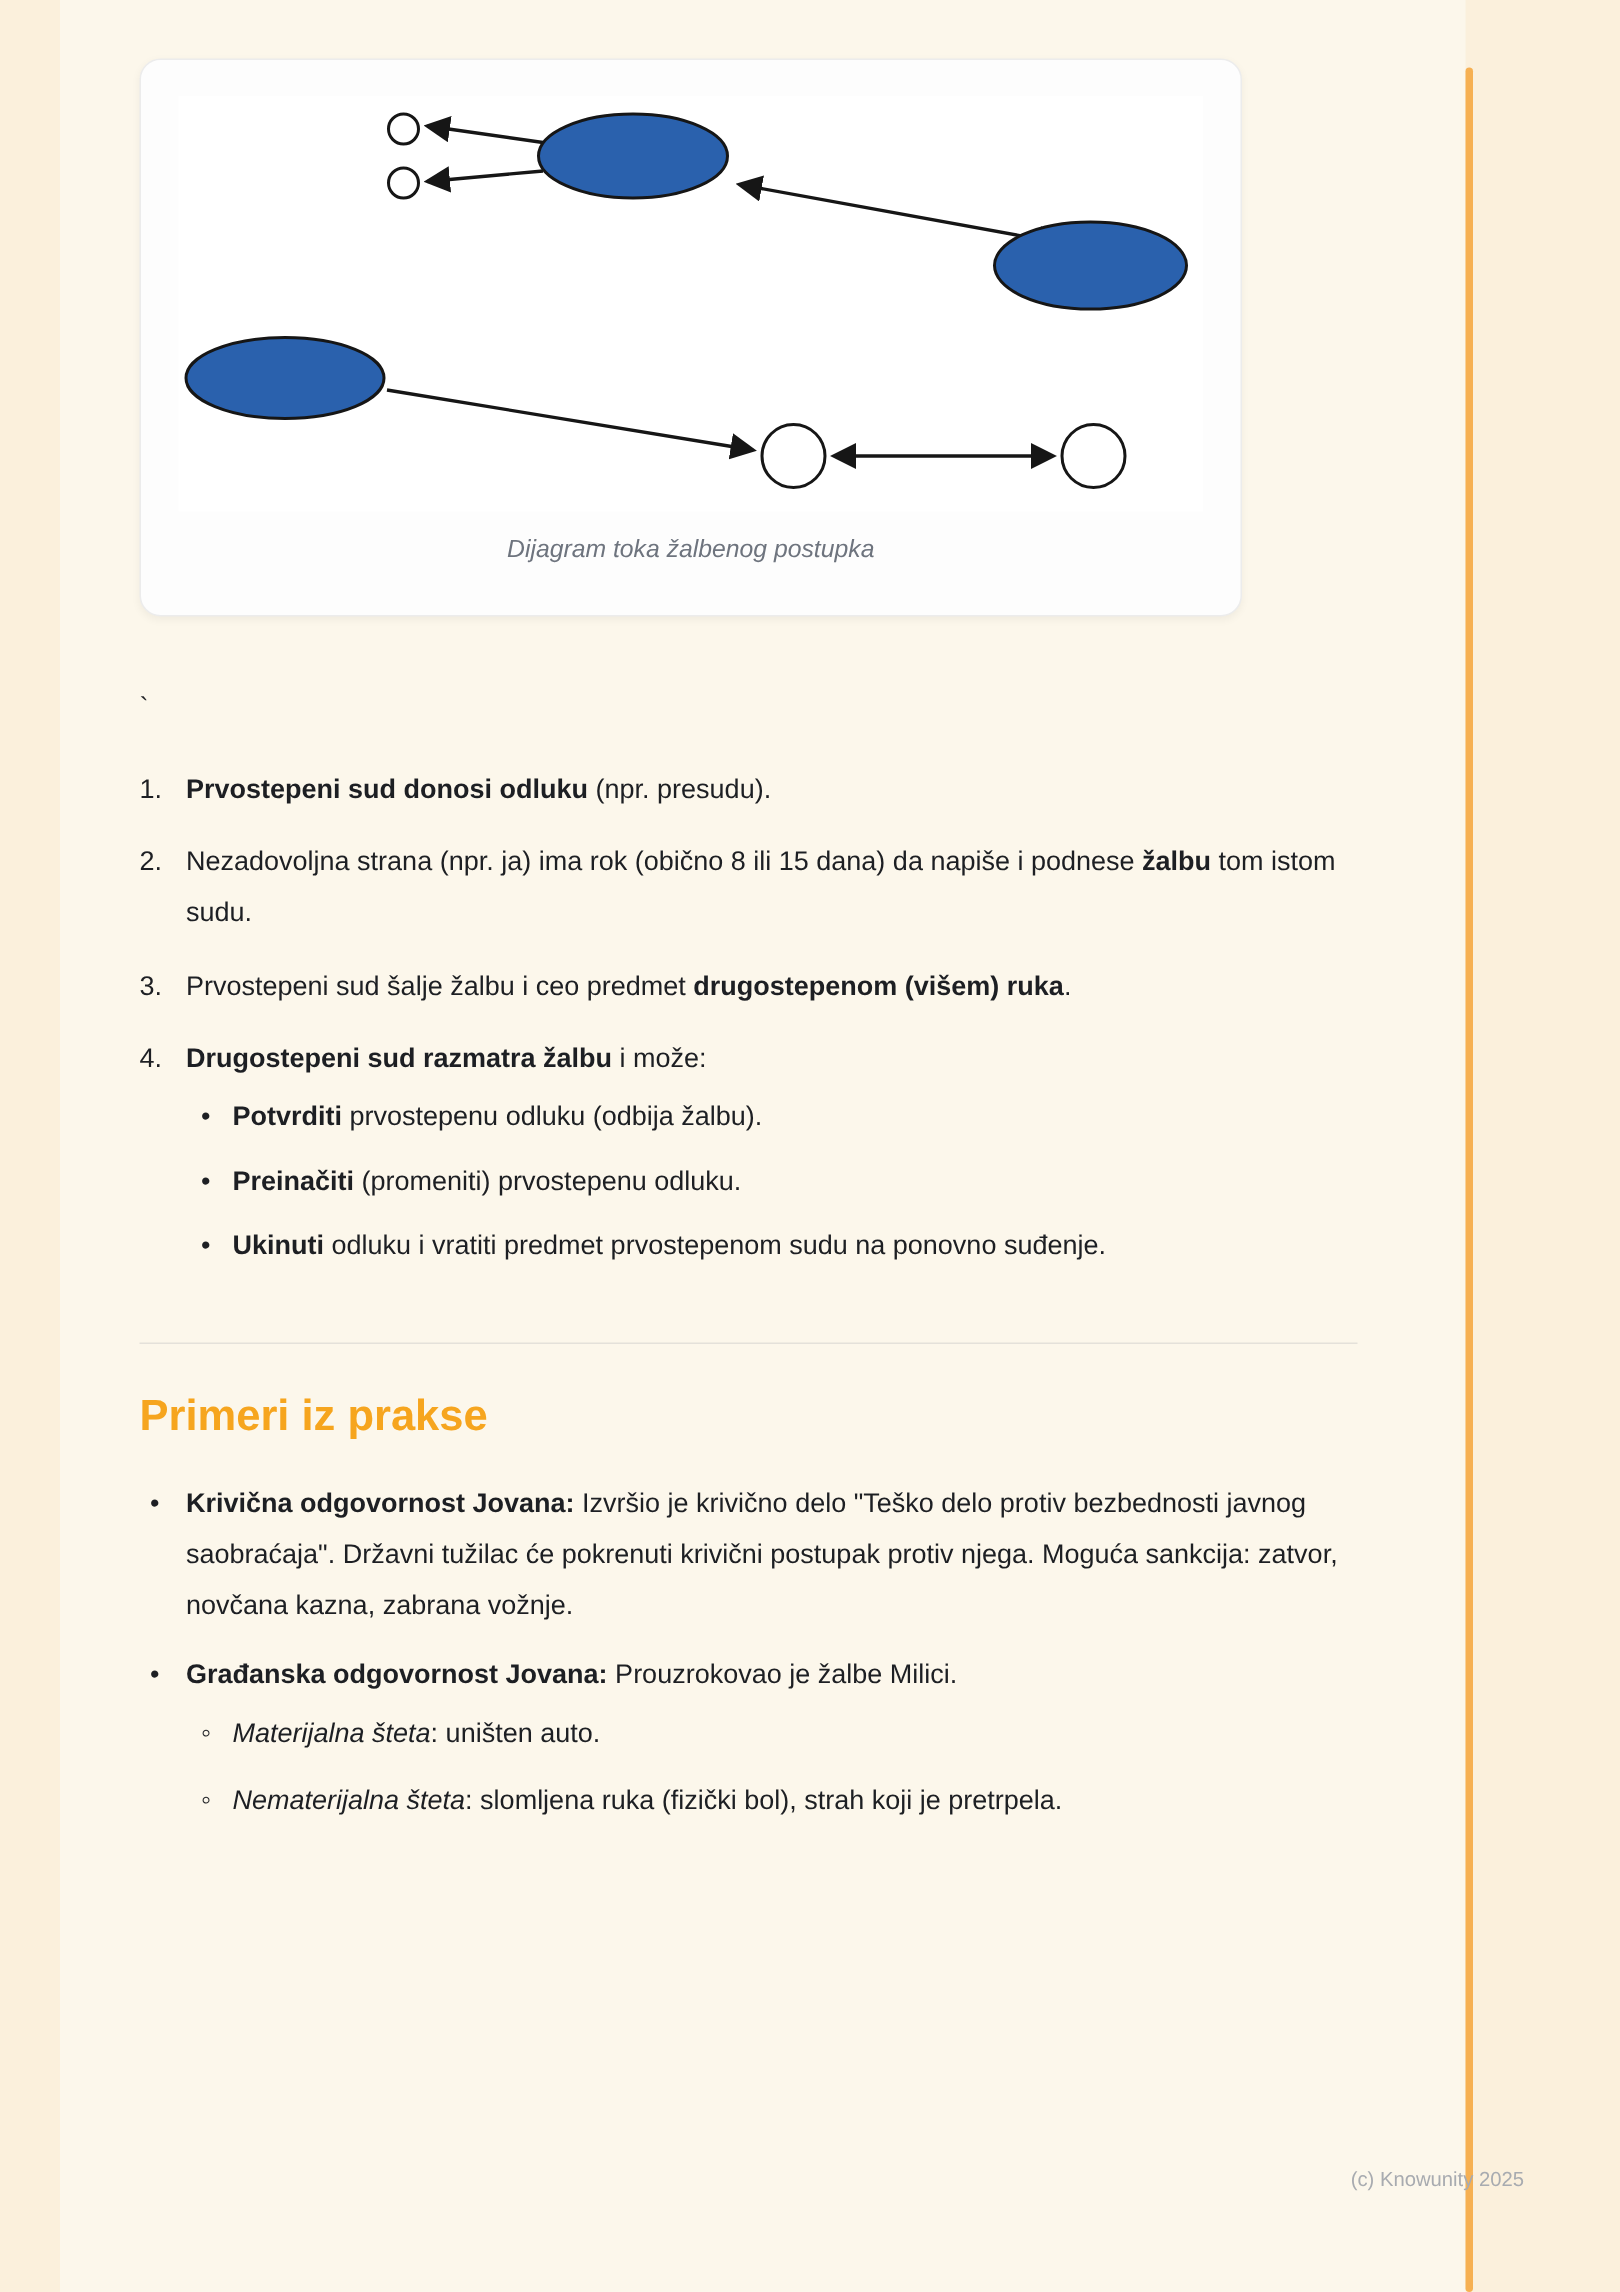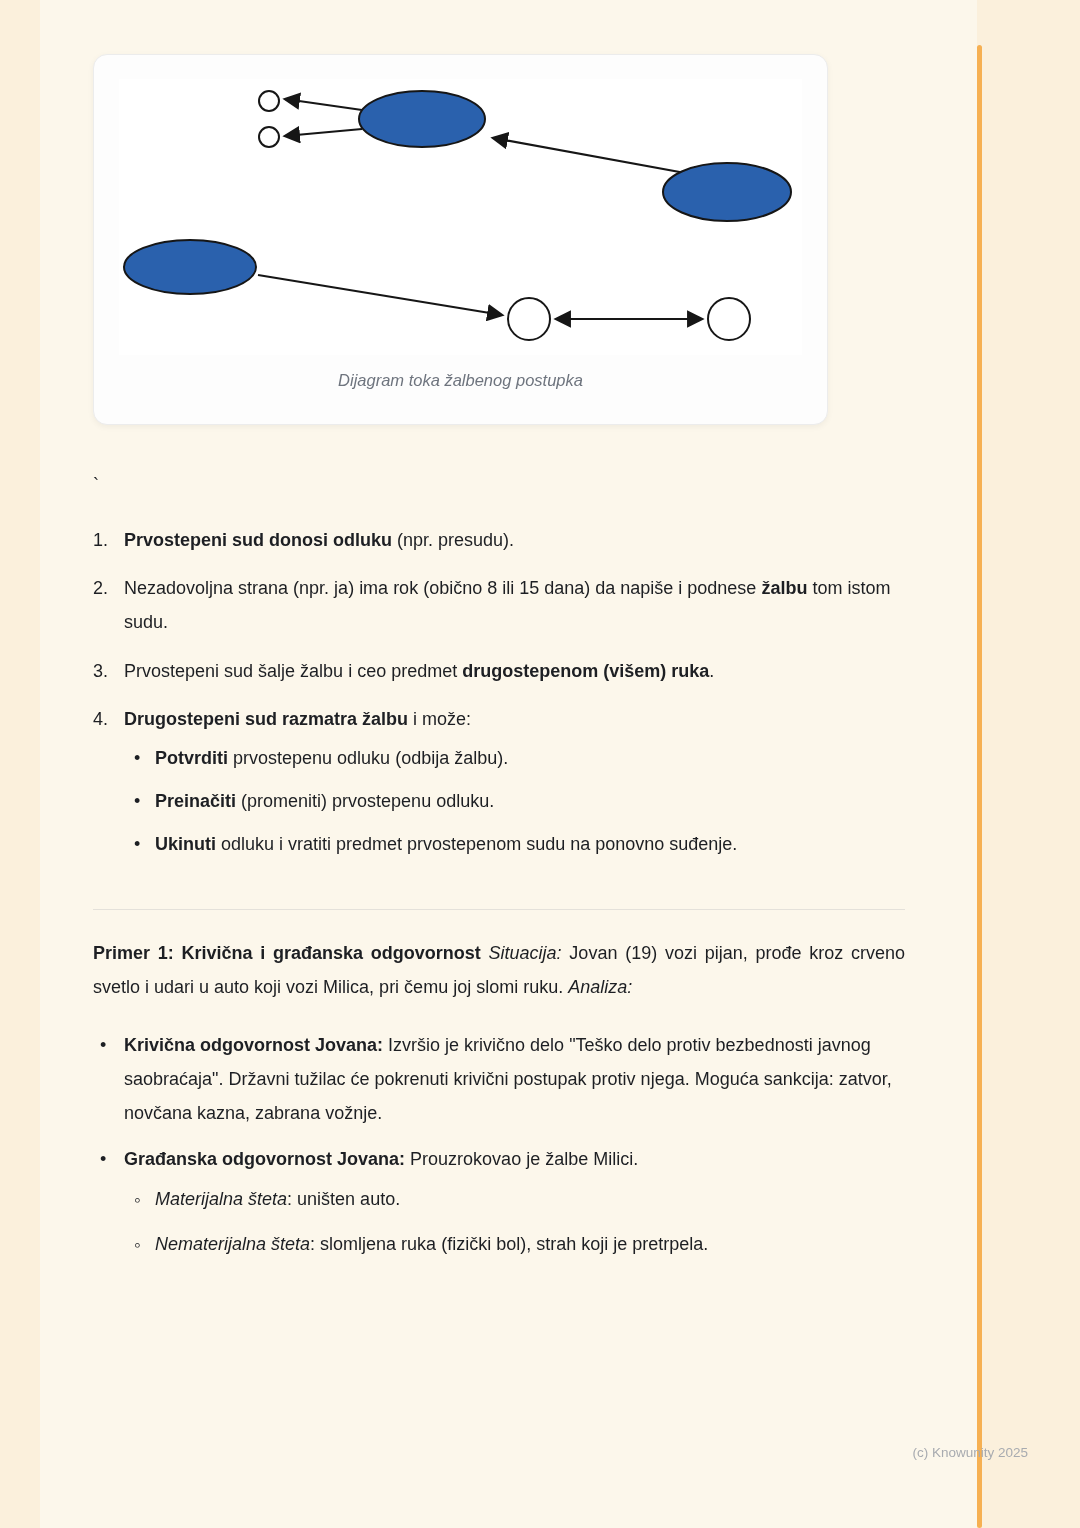--- a/index.html
+++ b/index.html
@@ -10,21 +10,21 @@
     color: #1d1f23;
   }
   .content-col {
     position: absolute; left: 40px; top: 0; width: 937px; height: 100%;
     background: #fcf7eb;
   }
   .accent-line {
     position: absolute; left: 977px; top: 45px; bottom: 0; width: 5px;
     border-radius: 3px; z-index: 1;
   }
-  .inner { padding: 54px 0 0 53px; width: 812px; }
+  .inner { padding: 39px 0 0 53px; width: 812px; }
 
   .diagram-card {
     width: 735px; box-sizing: border-box;
     background: #fdfdfd; border: 1px solid #ececec; border-radius: 14px;
     box-shadow: 0 2px 6px rgba(0,0,0,0.05);
     padding: 24px 0 34px;
   }
   .diagram-canvas { width: 683px; margin: 0 auto; background: #ffffff; }
   .caption {
     text-align: center; margin-top: 16px;
@@ -52,21 +52,21 @@
   .para { margin: 26px 0 0; font-size: 18px; line-height: 1.9; text-align: justify; }
 
   .ulist { margin-top: 24px; }
   .ulist .li { margin-bottom: 12px; }
   .marker-bullet { flex: none; width: 31px; padding-left: 7px; box-sizing: border-box; }
 
   b { font-weight: 700; }
   i { font-style: italic; text-align: center; }
 
   .watermark {
-    position: absolute; right: 52px; bottom: 68px; z-index: 5;
+    position: absolute; right: 64px; bottom: 68px; z-index: 5;
     color: #a8abb0; font-size: 13.5px;
   }
 </style>
 </head>
 <body>
 
 <div class="content-col">
   <div class="inner">
 
     <div class="diagram-card">
@@ -131,22 +131,22 @@
               <span class="li-body"><b>Ukinuti</b><span> odluku i vratiti predmet prvostepenom sudu na ponovno suđenje.</span></span>
             </div>
           </div>
         </span>
       </div>
 
     </div>
 
     <hr class="rule">
 
+    <h2 class="section-title" style="color: rgb(246, 165, 30);">Primeri iz prakse</h2>
 
-    <p class="para"><b>Primer 1: Krivična i građanska odgovornost</b><span> </span><i>Situacija:</i><span> Jovan (19) vozi pijan, prođe kroz crveno svetlo i udari u auto koji vozi Milica, pri čemu joj slomi ruku. </span><i>Analiza:</i></p>
 
     <div class="ulist">
 
       <div class="li">
         <span class="marker-bullet">•</span>
         <span class="li-body"><b>Krivična odgovornost Jovana:</b><span> Izvršio je krivično delo "Teško delo protiv bezbednosti javnog saobraćaja". Državni tužilac će pokrenuti krivični postupak protiv njega. Moguća sankcija: zatvor, novčana kazna, zabrana vožnje.</span></span>
       </div>
 
       <div class="li">
         <span class="marker-bullet">•</span>

